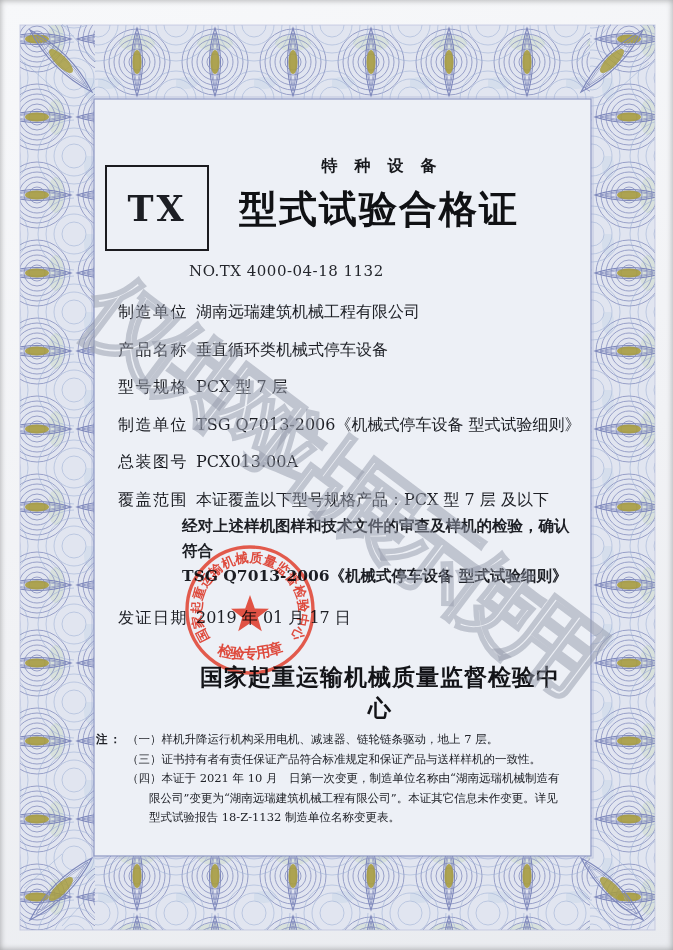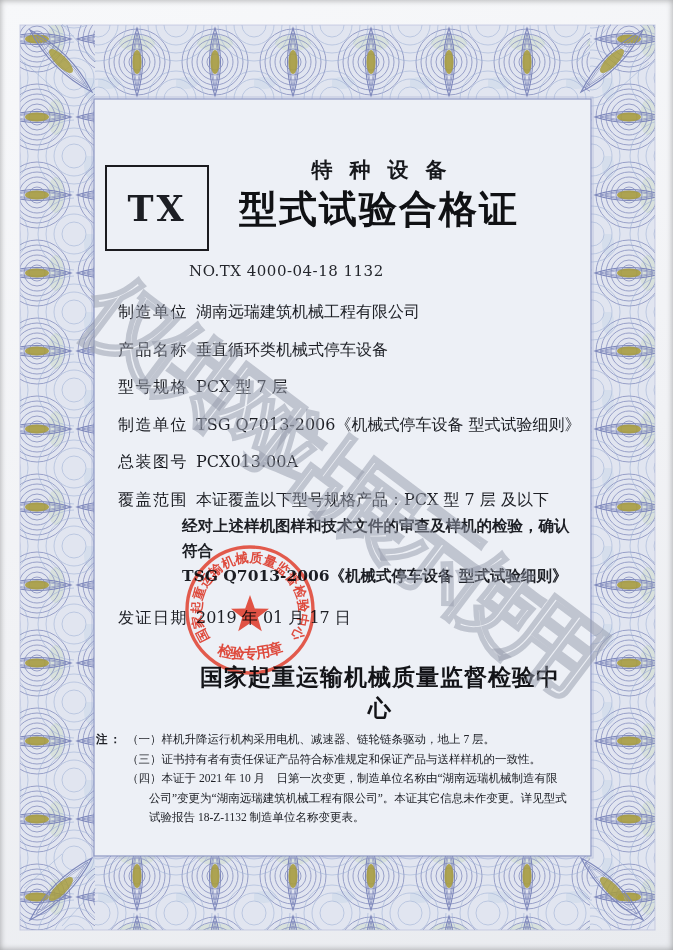--- a/index.html
+++ b/index.html
@@ -19,38 +19,38 @@
     -webkit-text-stroke:2.5px rgba(148,153,170,.5);
     pointer-events:none;z-index:5;
   }
   .content{position:absolute;left:94px;top:99px;width:496px;height:756px;z-index:3;}
   .tx-box{
     position:absolute;left:11px;top:66px;width:100px;height:82px;
     border:2.5px solid #1b1b1f;display:flex;align-items:center;justify-content:center;
     font-size:35px;font-weight:700;letter-spacing:3px;
   }
   .title-small{position:absolute;left:100px;top:57px;width:370px;text-align:center;
-    font-size:21px;font-weight:600;letter-spacing:17px;text-indent:17px;color:#17181c;}
+    font-size:16px;font-weight:600;letter-spacing:17px;text-indent:17px;color:#17181c;}
   .title-large{position:absolute;left:100px;top:85px;width:370px;text-align:center;
     font-size:38px;font-weight:600;letter-spacing:2px;color:#101114;}
   .cert-no{position:absolute;left:95px;top:163px;width:370px;text-align:left;
     font-size:15px;letter-spacing:.5px;color:#24262c;}
   .row{position:absolute;left:24px;display:flex;font-size:16px;}
   .row .lab{width:78px;flex:none;letter-spacing:1.5px;}
   .row .val{white-space:nowrap;text-align:center;}
   .statement{position:absolute;left:88px;top:414px;width:402px;font-size:15.5px;line-height:25px;font-weight:bold;}
   .date-row{top:509px;}
   .seal-svg{position:absolute;left:83px;top:435px;width:146px;height:152px;
     mix-blend-mode:multiply;opacity:.92;z-index:6;}
   .authority{position:absolute;left:100px;top:563px;width:372px;text-align:center;
     font-size:23px;font-weight:700;letter-spacing:1px;color:#131418;}
   .notes{position:absolute;left:2px;top:631px;width:472px;font-size:11.5px;line-height:19.5px;color:#202228;}
   .notes-label{position:absolute;left:0;top:0;font-weight:600;letter-spacing:2px;}
   .note-list{margin-left:31px;}
-  .note{padding-left:22px;text-indent:-22px;font-family:Liberation Serif, serif;}
+  .note{padding-left:22px;text-indent:-22px;}
 </style>
 </head>
 <body>
 
 <div class="page">
 
   <svg class="border-svg" width="673" height="950" viewBox="0 0 673 950" aria-hidden="true">
     <defs>
       <g id="tileg">
         <rect width="78" height="74" fill="#e1e5f0"></rect>

